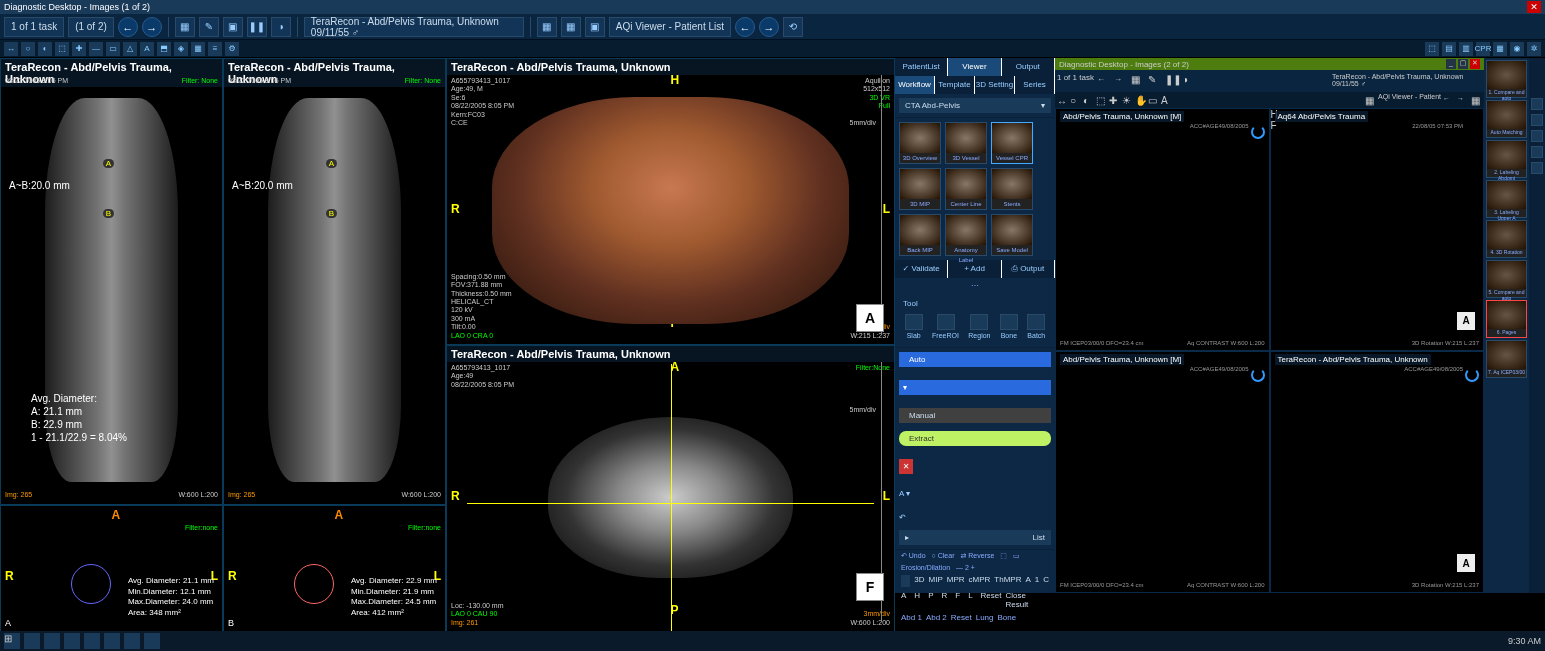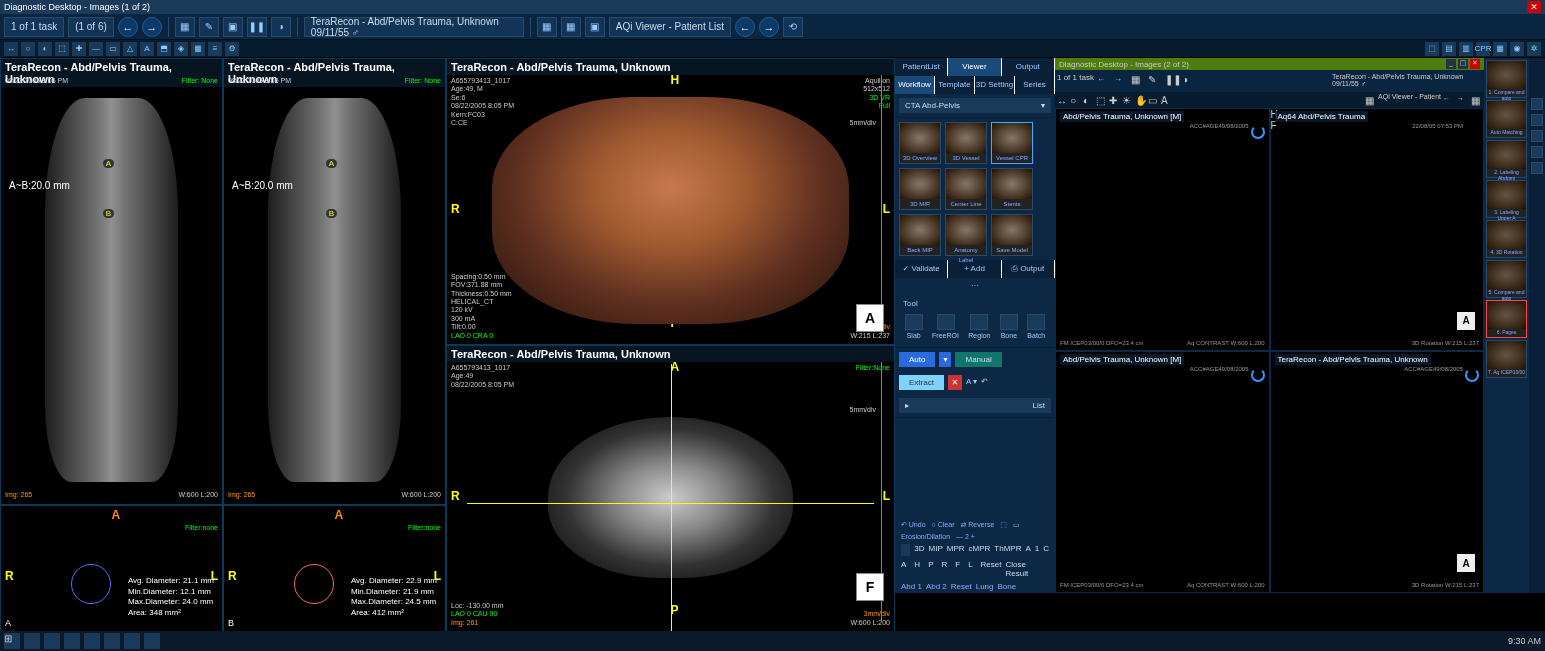--- a/index.html
+++ b/index.html
@@ -49,25 +49,25 @@
 .panel .section { padding:4px; border-bottom:1px solid #0a2038; }
 .panel .drop { background:#1a3a5a; color:#cde; padding:3px 6px; display:flex; justify-content:space-between; font-size:8px; }
 .panel .thumbs { display:flex; flex-wrap:wrap; gap:4px; padding:4px; }
 .panel .thumb { width:42px; height:42px; background:#222; border:1px solid #2a4a6a; position:relative; display:flex; flex-direction:column; }
 .panel .thumb.sel { border-color:#4af; }
 .panel .thumb .ti { flex:1; background:radial-gradient(#876,#210); }
 .panel .thumb .tl { font-size:6px; color:#8af; text-align:center; height:10px; line-height:10px; }
 .panel .toolrow { display:flex; gap:6px; padding:4px; justify-content:space-around; }
 .panel .tool { display:flex; flex-direction:column; align-items:center; gap:2px; color:#9cf; font-size:7px; }
 .panel .tool .ic { width:18px; height:16px; background:#1a3a5a; border:1px solid #2a4a6a; }
-.panel .btns { display:flex; gap:4px; padding:4px; }
+.panel .btns { display:flex; gap:13px; padding:4px;flex-direction:column; }
 .panel .b { padding:3px 10px; font-size:8px; }
 .panel .b.blue { background:#2a6adf; color:#fff; }
-.panel .b.dark { background:#0f766e; color:#cde; }
-.panel .b.w { background:#7dd3fc; color:#333; }
+.panel .b.dark { background:#404040; color:#cde; }
+.panel .b.w { background:#bef264; color:#333;border-radius:7px; }
 .panel .b.r { background:#c33; color:#fff; width:14px; text-align:center; padding:3px 0; }
 .panel .linkrow { display:flex; gap:6px; padding:2px 6px; font-size:7px; }
 .panel .linkrow span { color:#8af; }
 .panel .orow { display:flex; gap:4px; padding:2px 6px; font-size:8px; color:#cde; }
 .right { flex:1; background:#000; display:flex; }
 .right-main { flex:1; display:flex; flex-direction:column; }
 .right-titlebar { background:#4d7c0f; height:12px; display:flex; align-items:center; padding:0 4px; font-size:8px; color:#ccc; }
 .right-toolbar { background:#0a2540; height:22px; display:flex; align-items:center; padding:2px; gap:3px; }
 .right-iconbar { background:#081c30; height:16px; display:flex; align-items:center; padding:0 2px; gap:2px; }
 .right-vps { flex:1; display:flex; flex-wrap:wrap; }
@@ -92,21 +92,21 @@
 </style>
 </head>
 <body>
 
 <div class="titlebar">
   <span>Diagnostic Desktop - Images (1 of 2)</span>
   <span class="close">✕</span>
 </div>
 <div class="toolbar">
   <div class="field">1 of 1 task</div>
-  <div class="field">(1 of 6)</div>
+  <div class="field">(1 of 2)</div>
   <div class="arrow">←</div>
   <div class="arrow">→</div>
   <div class="sep"></div>
   <div class="btn">▦</div>
   <div class="btn">✎</div>
   <div class="btn">▣</div>
   <div class="btn">❚❚</div>
   <div class="btn">◑</div>
   <div class="sep"></div>
   <div class="field" style="width:220px">TeraRecon - Abd/Pelvis Trauma, Unknown 09/11/55 ♂</div>
@@ -152,20 +152,26 @@
         <div class="vp top">
           <div class="hdr">TeraRecon - Abd/Pelvis Trauma, Unknown</div>
           <div class="info-tl">08/22/2005 8:05 PM</div>
           <div class="info-tr">Filter: None</div>
           <div class="ct-img">
               <div class="spine"></div>
             </div>
           <div class="marker" style="top:100px;">A</div>
           <div class="marker" style="top:150px;">B</div>
           <div class="meas" style="top:120px; left:8px;">A~B:20.0 mm</div>
+          <div class="meas" style="bottom:60px; left:30px;">
+            <div>Avg. Diameter:</div>
+            <div>A: 21.1 mm</div>
+            <div>B: 22.9 mm</div>
+            <div>1 - 21.1/22.9 = 8.04%</div>
+          </div>
           <div class="info-bl orange">Img: 265</div>
           <div class="info-br">W:600 L:200</div>
         </div>
         <div class="vp bot">
           <div class="orient" style="top:2px; left:50%; color:#f80;">A</div>
           <div class="info-tr" style="color:#0f0;">Filter:none</div>
           <div class="orient R">R</div>
             <div class="orient L">L</div>
           <div class="ct-img">
               <div class="circ" style="border-color:#66f; top:40px; left:70px;"></div>

